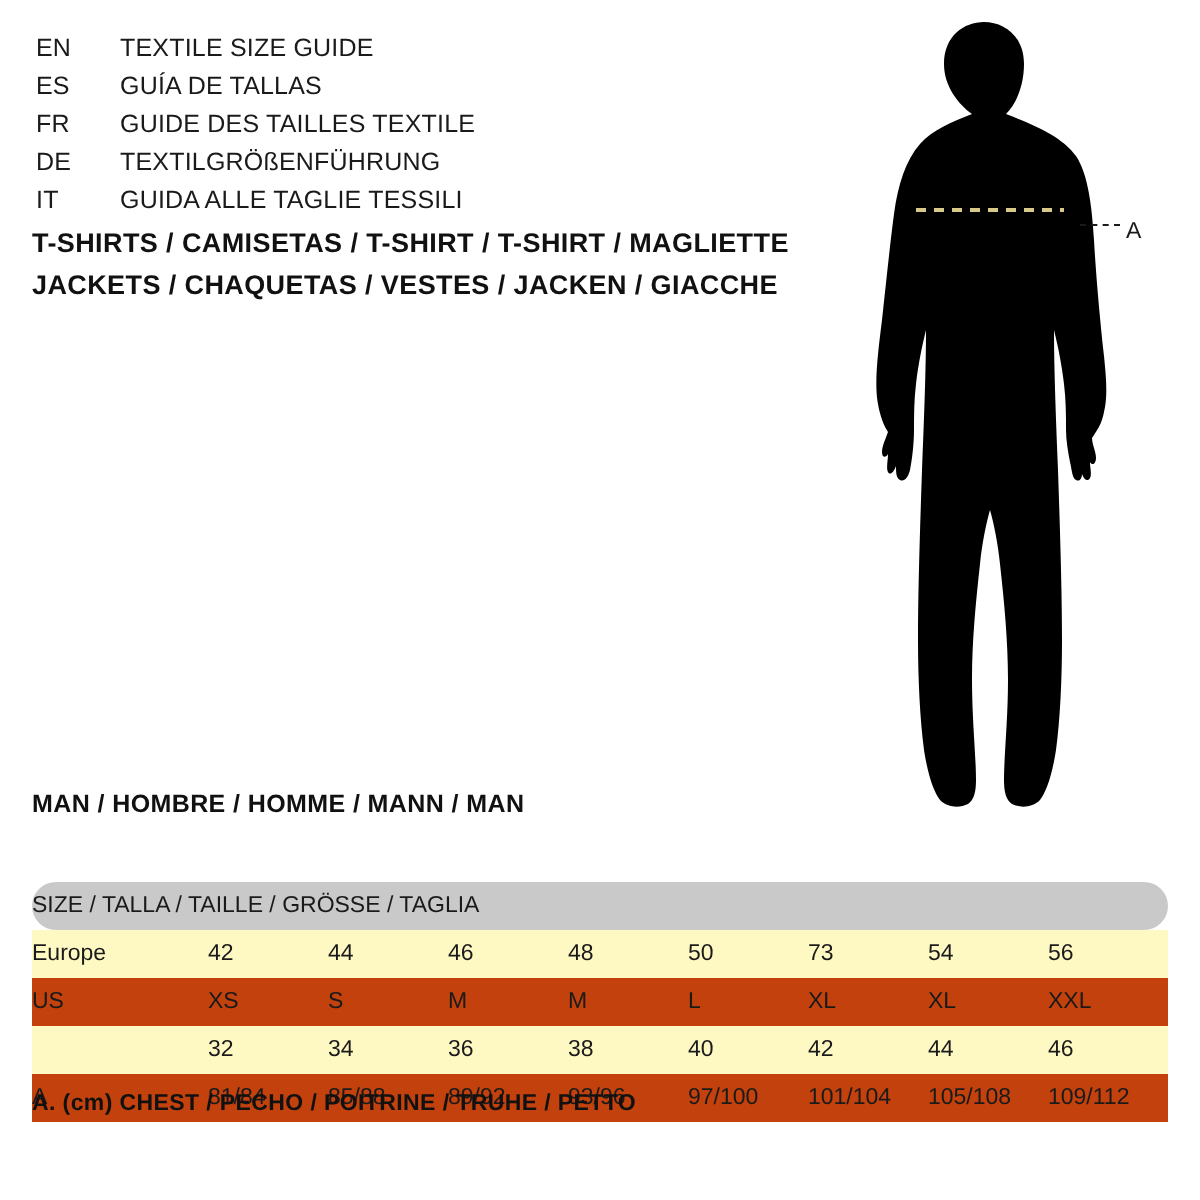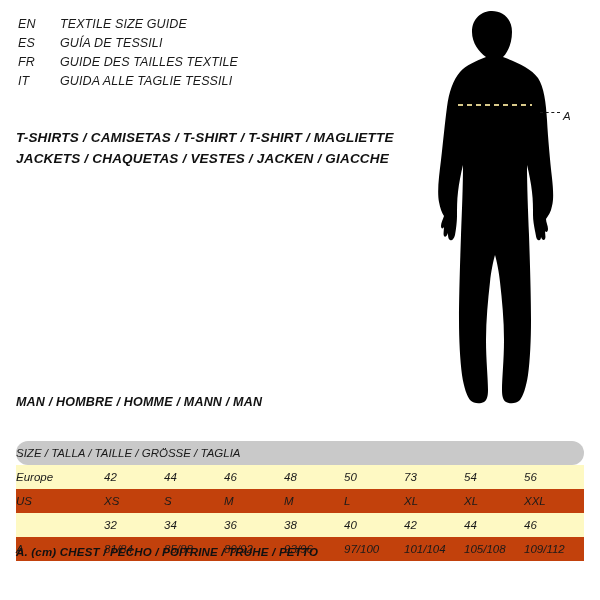--- a/index.html
+++ b/index.html
@@ -11,21 +11,20 @@
     height: 600px;
     background: #ffffff;
     font-family: "Liberation Sans", sans-serif;
     color: #1a1a1a;
     overflow: hidden;
   }
   .page {
     position: relative;
     width: 600px;
     height: 600px;
-    font-style: italic;
   }
 
   
   .legend {
     position: absolute;
     left: 18px;
     top: 15px;
     width: 360px;
   }
   .legend-row {
@@ -44,21 +43,20 @@
     flex: 1 1 auto;
     color: #1a1a1a;
   }
 
   
   .categories {
     position: absolute;
     left: 16px;
     top: 111px;
     width: 400px;
-    margin-top: 16px;
   }
   .category-line {
     font-size: 13.5px;
     font-weight: bold;
     line-height: 21px;
     letter-spacing: 0.2px;
     color: #111111;
   }
 
   
@@ -149,25 +147,29 @@
 
 <div class="page">
 
   <div class="legend">
     <div class="legend-row">
       <span class="legend-code">EN</span>
       <span class="legend-text">TEXTILE SIZE GUIDE</span>
     </div>
     <div class="legend-row">
       <span class="legend-code">ES</span>
-      <span class="legend-text">GUÍA DE TESSILI</span>
+      <span class="legend-text">GUÍA DE TALLAS</span>
     </div>
     <div class="legend-row">
       <span class="legend-code">FR</span>
       <span class="legend-text">GUIDE DES TAILLES TEXTILE</span>
+    </div>
+    <div class="legend-row">
+      <span class="legend-code">DE</span>
+      <span class="legend-text">TEXTILGRÖßENFÜHRUNG</span>
     </div>
     <div class="legend-row">
       <span class="legend-code">IT</span>
       <span class="legend-text">GUIDA ALLE TAGLIE TESSILI</span>
     </div>
   </div>
 
   <div class="categories">
     <div class="category-line">T-SHIRTS / CAMISETAS / T-SHIRT / T-SHIRT / MAGLIETTE</div>
     <div class="category-line">JACKETS / CHAQUETAS / VESTES / JACKEN / GIACCHE</div>

